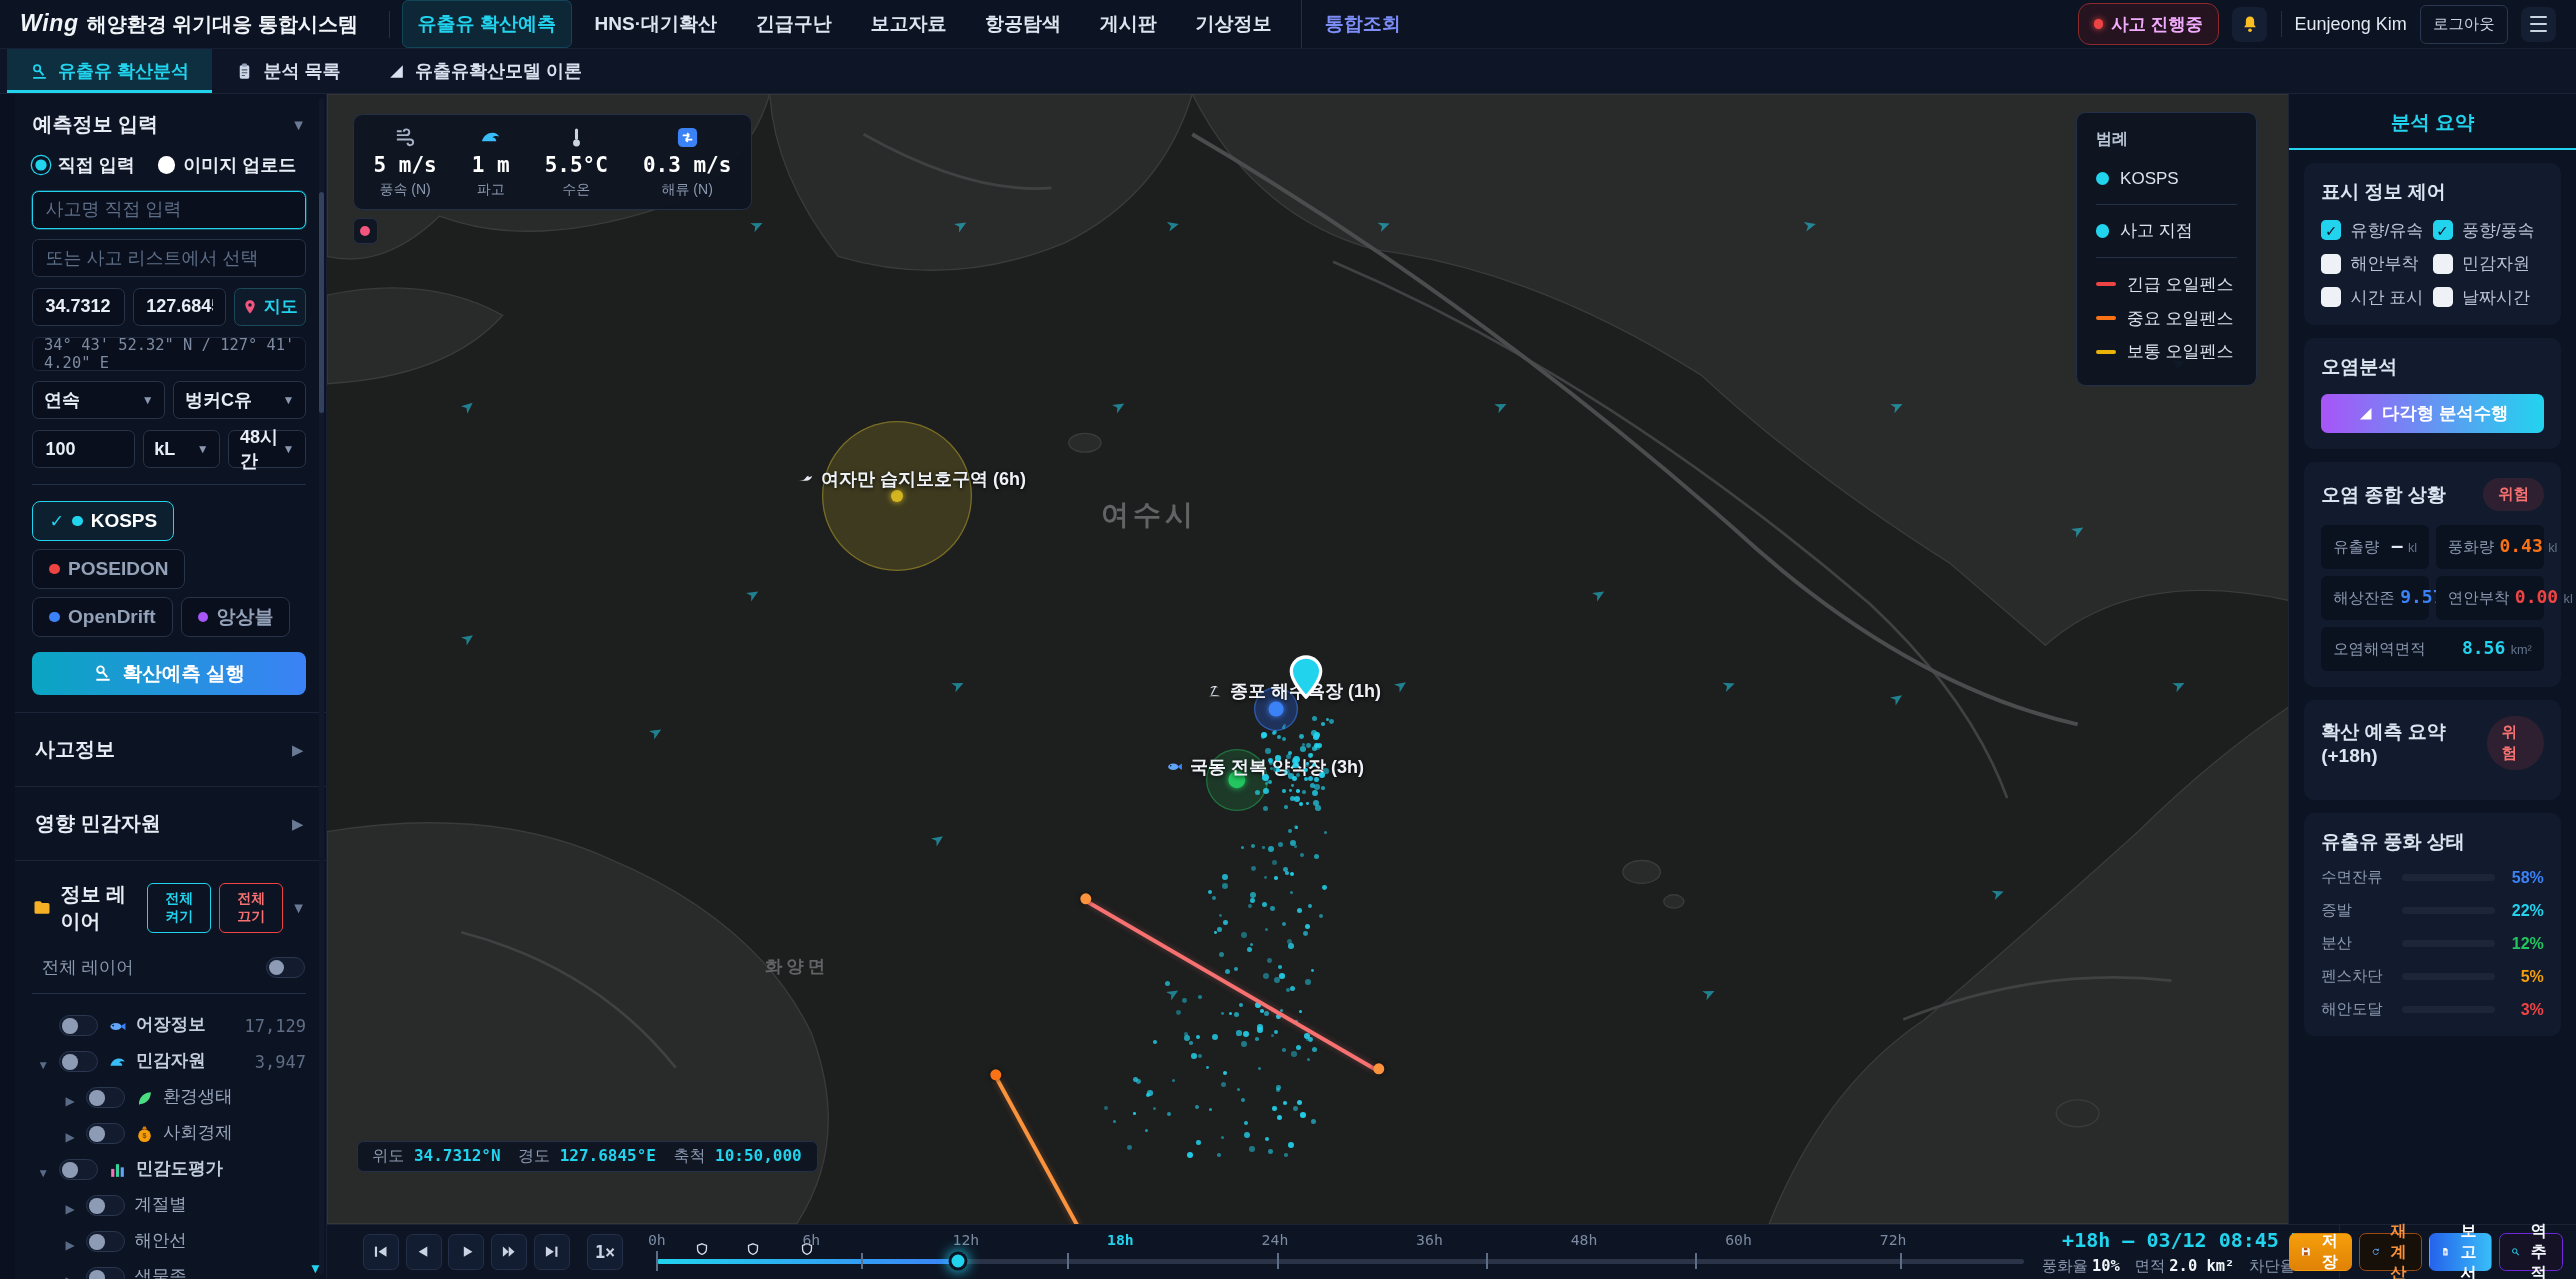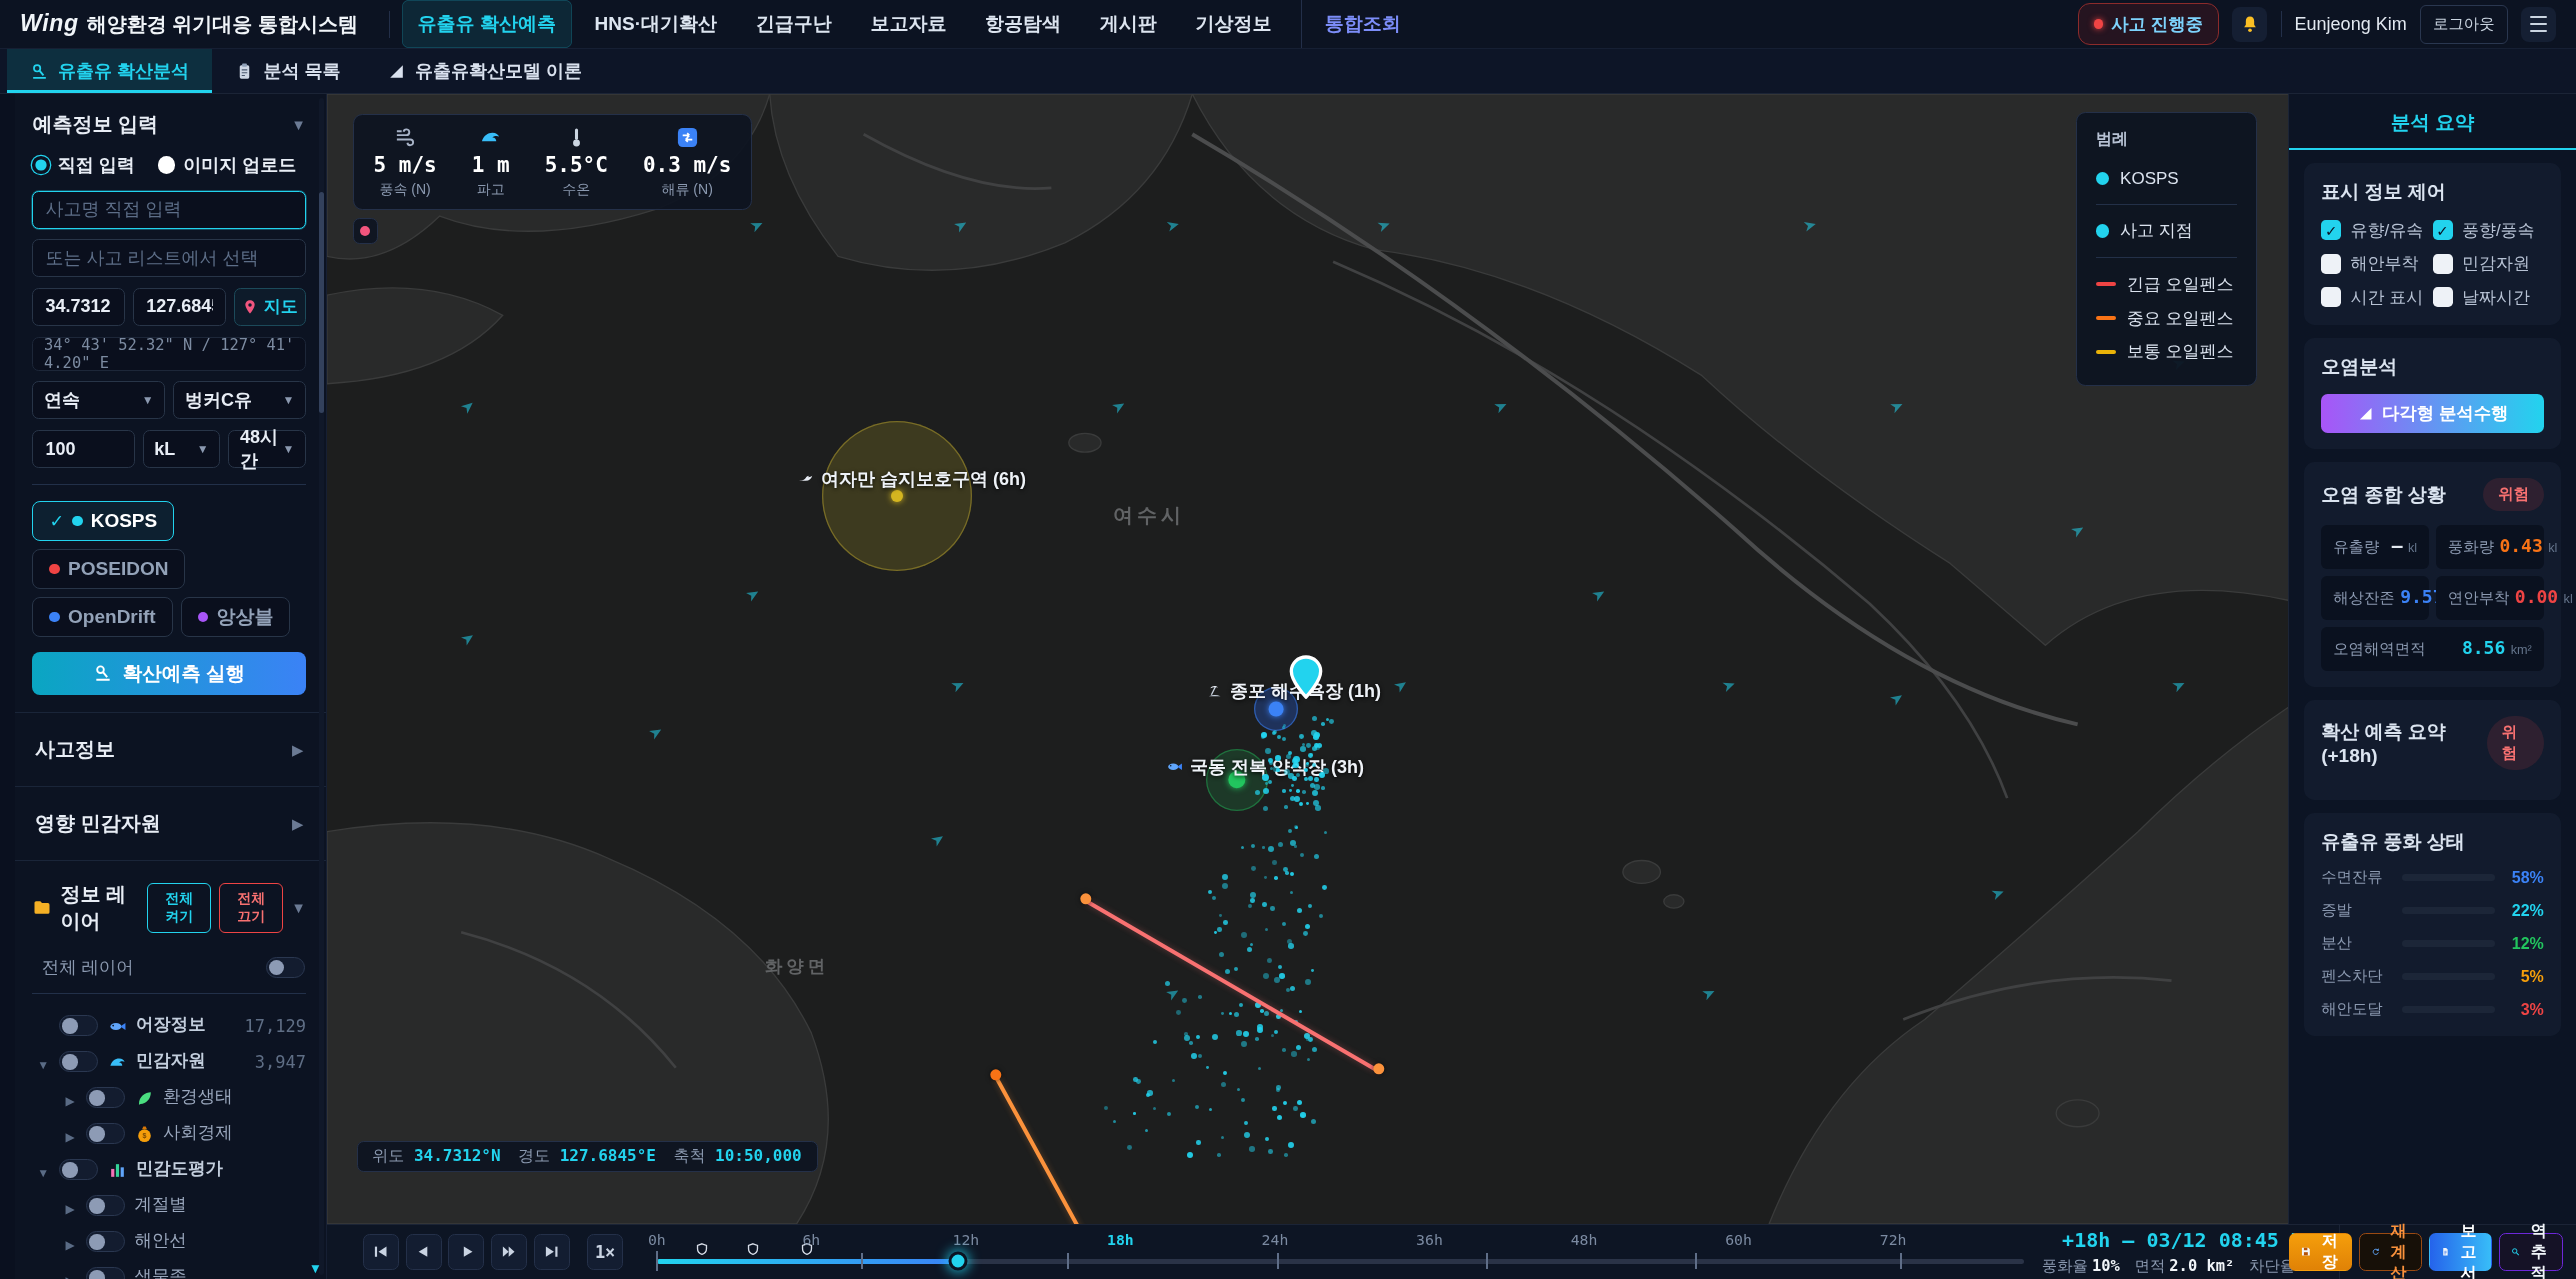--- a/index.html
+++ b/index.html
@@ -12,21 +12,21 @@
   .navbar { height:49px; background:#0c1322; border-bottom:0.7px solid #161f33; display:flex; align-items:center; padding:0 20px; flex:0 0 auto; }
   .brand { display:flex; align-items:baseline; gap:8px; padding-right:19px; }
   .brand .logo { font-size:23px; font-weight:bold; font-style:italic; color:#f1f5f9; letter-spacing:0.7px; }
   .brand .brand-title { font-size:20px; font-weight:bold; color:#f1f5f9; }
   .nav-divider { width:0.7px; height:27px; background:#232f49; margin:0 12px; }
   .nav-items { display:flex; align-items:center; gap:6.7px; }
   .nav-item { font-size:19px; font-weight:bold; color:#dde5f0; padding:10.7px 16px; border-radius:6.7px; cursor:pointer; white-space:nowrap; }
   .nav-item.active { color:#22d3ee; background:rgba(34,211,238,.10); box-shadow:inset 0 0 0 0.7px rgba(34,211,238,.25); }
   .nav-item.highlight { color:#7c8df8; border-left:0.7px solid #232f49; border-radius:0 6.7px 6.7px 0; margin-left:6.7px; padding-left:23px; }
   .nav-right { margin-left:auto; display:flex; align-items:center; gap:13.4px; }
-  .status-badge { display:flex; align-items:center; gap:8px; border:0.7px solid #8c2b2b; background:rgba(127,29,29,.22); color:#7dd3fc; font-size:17.4px; font-weight:bold; border-radius:12px; padding:8px 14.8px;margin-left:24px; }
+  .status-badge { display:flex; align-items:center; gap:8px; border:0.7px solid #8c2b2b; background:rgba(127,29,29,.22); color:#f0abfc; font-size:17.4px; font-weight:bold; border-radius:12px; padding:8px 14.8px;margin-left:24px; }
   .status-badge .sdot { width:9.4px; height:9.4px; border-radius:50%; background:#ef4444; box-shadow:0 0 6.7px #ef4444; }
   .icon-sq { width:35px; height:35px; border-radius:8px; background:#151f33; display:flex; align-items:center; justify-content:center; }
   .vline { width:0.7px; height:25.5px; background:#232f49; }
   .username { font-size:18px; color:#e2e8f0; }
   .logout-btn { font-size:15.4px; color:#cbd5e1; border:0.7px solid #2a3750; background:transparent; border-radius:6px; padding:8px 12px; }
   .burger { display:flex; flex-direction:column; gap:4.7px; }
   .burger span { display:block; width:17.4px; height:2px; background:#cbd5e1; border-radius:1.3px; }
 
   
   .tabbar { height:45px; background:#0d1527; border-bottom:0.7px solid #1b2436; display:flex; align-items:stretch; padding-left:6.7px; flex:0 0 auto; }
@@ -475,21 +475,21 @@
             <g fill="none" stroke="#404142" stroke-width="4">
               <path d="M1500 250 Q1900 420 2300 760 Q2450 900 2505 1050"></path>
               <path d="M2350 1380 Q2550 1300 2750 1322"></path>
               <path d="M200 1250 Q400 1302 520 1452"></path>
               <path d="M800 60 Q960 150 1080 140"></path>
             </g>
             <path d="M1290 60 Q1700 300 2100 650 Q2350 880 2610 940" fill="none" stroke="#4b4c4d" stroke-width="6"></path>
           </svg>
 
           <div style="position:absolute;inset:0;">
-              <div class="place-label" style="left:822px;top:421px;font-size:20px">여수시</div>
+              <div class="place-label" style="left:822px;top:421px;font-size:28px">여수시</div>
               <div class="place-label" style="left:470px;top:872px;font-size:17.4px">화양면</div>
               <span class="cur-arrow" style="left:134px;top:305px;transform:rotate(-40deg)">
                 <svg width="14.8" height="14.8" viewBox="0 0 24 24" fill="#22d3ee" style="display:block">
                   <path d="M3 20L21 12 3 4l5 8z"></path>
                 </svg>
               </span>
               <span class="cur-arrow" style="left:423px;top:124px;transform:rotate(-25deg)">
                 <svg width="14.8" height="14.8" viewBox="0 0 24 24" fill="#22d3ee" style="display:block">
                   <path d="M3 20L21 12 3 4l5 8z"></path>
                 </svg>

